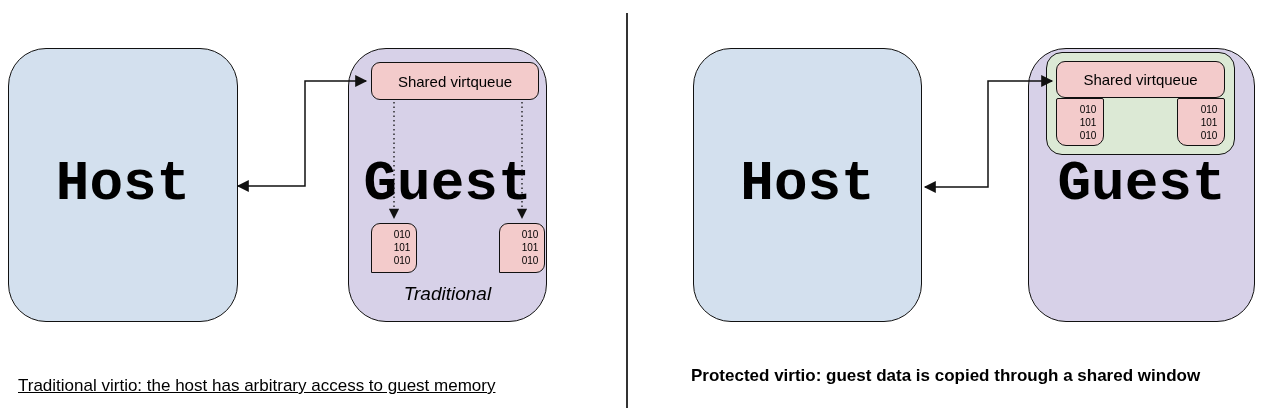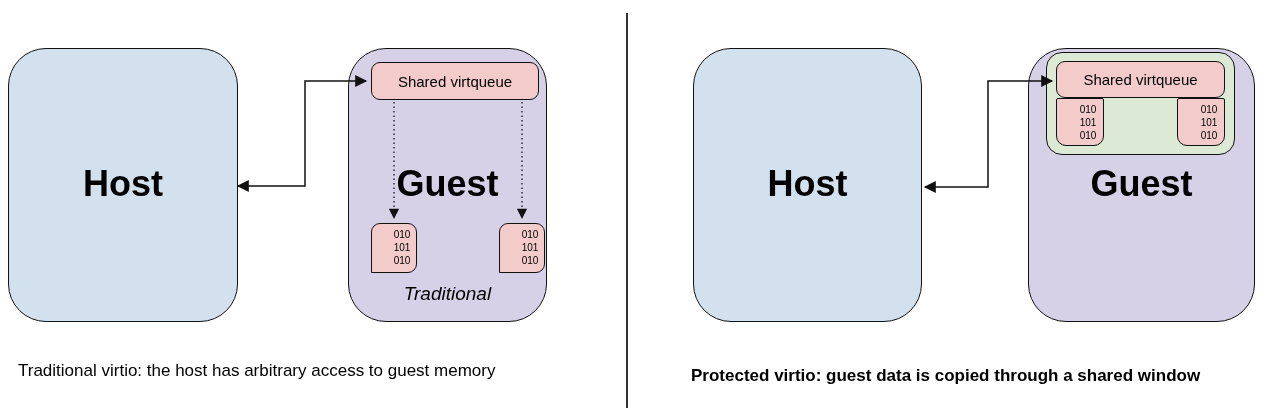--- a/index.html
+++ b/index.html
@@ -11,36 +11,36 @@
   .shape{border:1.5px solid var(--border,#111);}
   .host-box{background:var(--host-fill,#d3e0ee);border-radius:38px;}
   .guest-box{background:var(--guest-fill,#d7d1e8);border-radius:38px;}
   .window-box{background:var(--shared-window-fill,#dce9d5);border-radius:16px;}
   .vq-box{background:var(--virtqueue-fill,#f3cbcb);border-radius:9px;
     font-size:15px;text-align:center;display:flex;align-items:center;justify-content:center;}
   .note{background:var(--virtqueue-fill,#f3cbcb);font-size:10px;line-height:13px;
     text-align:center;padding-top:4px;padding-left:16px;}
   .note-t{border-radius:9px 9px 9px 0;}
   .note-p{border-radius:2px 2px 10px 10px;}
-  .big-label{font-size:36px;font-weight:bold;text-align:center;line-height:48px;}
+  .big-label{font-size:56px;font-weight:bold;text-align:center;line-height:48px;font-family:Liberation Mono, monospace;}
   .desc-label{font-size:19px;font-style:italic;text-align:center;}
   .caption{font-size:17px;white-space:nowrap;}
   .divider{background:#333;}
   .overlay{position:absolute;left:0;top:0;pointer-events:none;}
 
   
   .t-host{left:8px;top:48px;width:230px;height:274px;}
   .t-guest{left:348px;top:48px;width:199px;height:274px;}
   .t-vq{left:371px;top:62px;width:168px;height:38px;}
   .t-note-1{left:371px;top:223px;width:46px;height:50px;}
   .t-note-2{left:499px;top:223px;width:46px;height:50px;}
   .t-host-label{left:8px;top:160px;width:230px;}
   .t-guest-label{left:348px;top:160px;width:199px;}
   .t-desc{left:348px;top:283px;width:199px;}
-  .t-caption{left:18px;top:361px;}
+  .t-caption{left:18px;top:376px;text-decoration:underline;}
 
   
   .mid-divider{left:626px;top:13px;width:2px;height:395px;}
 
   
   .p-host{left:693px;top:48px;width:229px;height:274px;}
   .p-guest{left:1028px;top:48px;width:227px;height:274px;}
   .p-window{left:1046px;top:52px;width:189px;height:103px;}
   .p-vq{left:1056px;top:61px;width:169px;height:37px;}
   .p-note-1{left:1056px;top:98px;width:48px;height:48px;}

